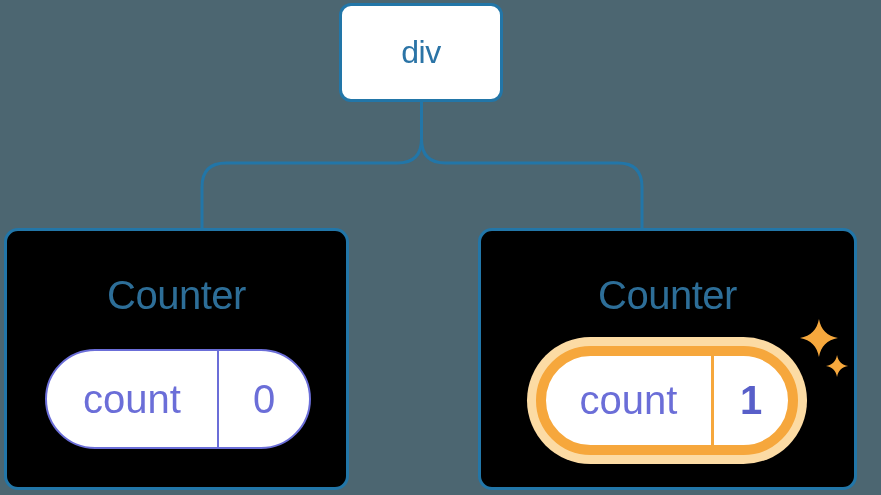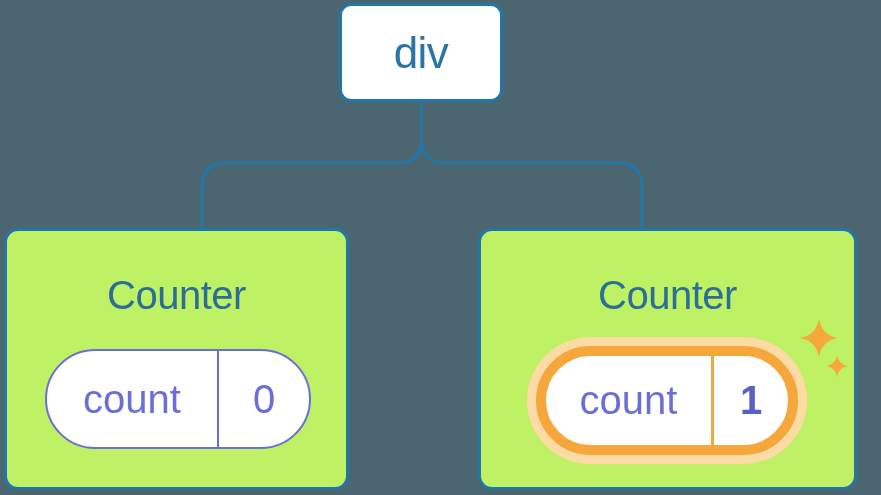--- a/index.html
+++ b/index.html
@@ -19,30 +19,30 @@
     position: absolute;
     left: 339px; top: 3px;
     width: 164px; height: 99px;
     box-sizing: border-box;
     background: #ffffff;
     border: 3px solid #2276A8;
     border-radius: 12px;
     display: flex; align-items: center; justify-content: center;
   }
   .node-div .node-label {
-    font-size: 44px;
+    font-size: 32px;
     color: #2B74A6;
     letter-spacing: -0.5px;
   }
   .card {
     position: absolute;
     top: 228px;
     height: 262px;
     box-sizing: border-box;
-    background: #bef264;
+    background: #000000;
     border: 3px solid #2276A8;
     border-radius: 14px;
   }
   .card-left  { left: 4px;   width: 345px; }
   .card-right { left: 478px; width: 379px; }
   .card-title {
     position: absolute;
     top: 44px; left: 0;
     width: 100%;
     text-align: center;

